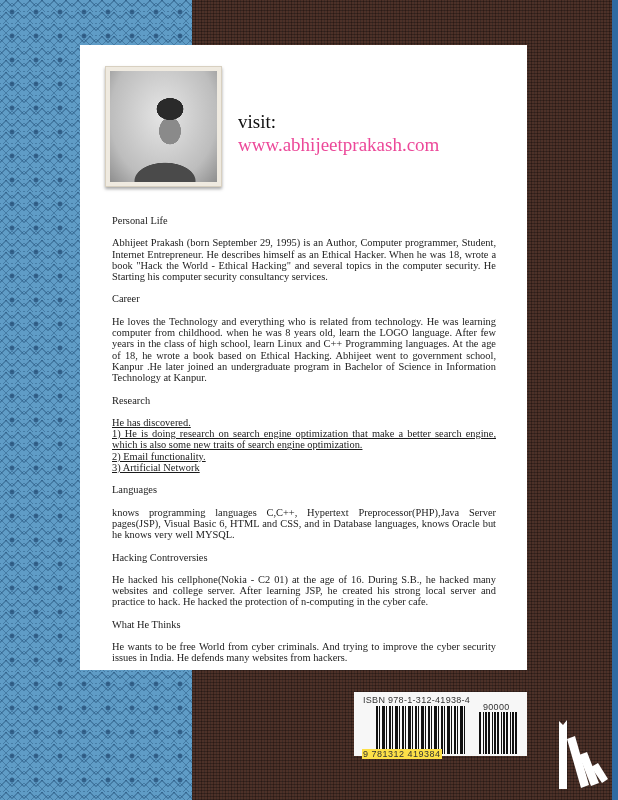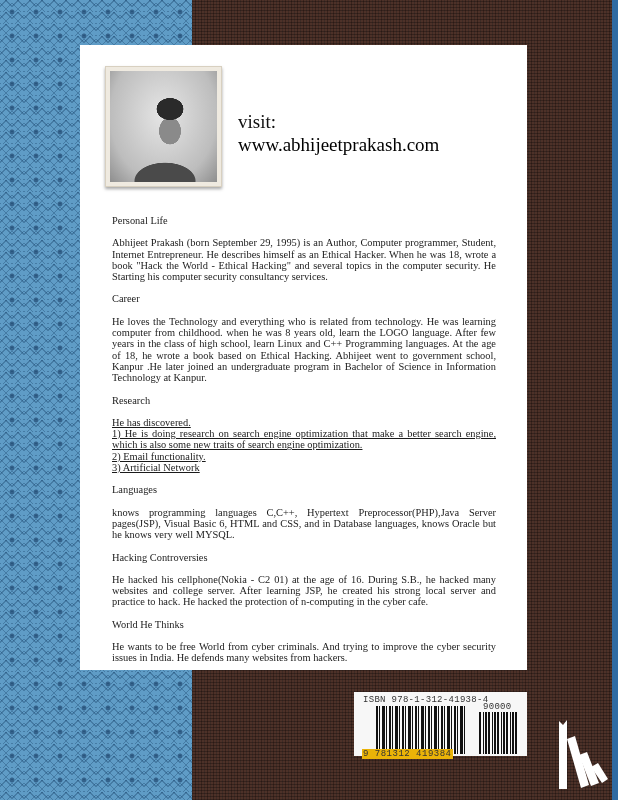--- a/index.html
+++ b/index.html
@@ -54,54 +54,54 @@
     position: absolute; left: 157px; top: 26px;
     font-family: "Liberation Serif", "DejaVu Serif", serif;
     font-size: 35px; color: #111; letter-spacing: 0.2px; white-space: nowrap;
   }
   .visit {
     position: absolute; left: 158px; top: 66px;
     font-family: "Liberation Serif", serif; font-size: 19px; color: #111; text-align: right;
   }
   .url {
     position: absolute; left: 158px; top: 89px;
-    font-family: "Liberation Serif", serif; font-size: 19px; color: #000000; white-space: nowrap;
+    font-family: "Liberation Serif", serif; font-size: 19px; color: #ec4899; white-space: nowrap;
   }
 
   .body-text {
     position: absolute; left: 32px; top: 170px; width: 384px;
     font-family: "Liberation Serif", serif; font-size: 10.4px; line-height: 11.3px; color: #1b1b1b;
   }
   .section-head { margin-bottom: 11px; }
   .para { text-align: justify; margin-bottom: 11px; }
   .list-line { text-align: justify; }
   .list-block { margin-bottom: 11px; text-decoration: underline; }
 
   .barcode-box {
     position: absolute; left: 354px; top: 692px; width: 173px; height: 64px;
     background: #f7f7f7;
-    font-family: Liberation Mono, monospace; color: #333;
+    font-family: Liberation Sans, sans-serif; color: #333;
   }
   .isbn-text { position: absolute; left: 9px; top: 3px; font-size: 9px; letter-spacing: 0.3px; white-space: nowrap; }
   .price-code { position: absolute; left: 129px; top: 10px; font-size: 9px; letter-spacing: 0.3px; }
   .bars-main {
     position: absolute; left: 22px; top: 14px; width: 90px; height: 48px;
     background: repeating-linear-gradient(90deg,
       #111 0 2px, transparent 2px 3px, #111 3px 4px, transparent 4px 6px,
       #111 6px 9px, transparent 9px 10px, #111 10px 11px, transparent 11px 13px);
   }
   .bars-addon {
     position: absolute; left: 125px; top: 20px; width: 40px; height: 42px;
     background: repeating-linear-gradient(90deg,
       #111 0 2px, transparent 2px 4px, #111 4px 5px, transparent 5px 6px,
       #111 6px 8px, transparent 8px 9px);
   }
   .isbn-digits {
     position: absolute; left: 8px; top: 57px; font-size: 9px; letter-spacing: 0.5px;
-    background: #eab308; padding: 0 1px; white-space: nowrap;
+    background: #fde047; padding: 0 1px; white-space: nowrap;
   }
 
   .publisher-logo { position: absolute; left: 557px; top: 719px; width: 52px; height: 72px; }
 </style>
 </head>
 <body>
 
 <div class="bg-blue-left"></div>
 <div class="bg-brown"></div>
 <div class="bg-blue-right"></div>
@@ -128,21 +128,21 @@
       <div class="list-line">2) Email functionality.</div>
       <div class="list-line">3) Artificial Network</div>
     </div>
 
     <div class="section-head">Languages</div>
     <div class="para">knows programming languages C,C++, Hypertext Preprocessor(PHP),Java Server pages(JSP), Visual Basic 6, HTML and CSS, and in Database languages, knows Oracle but he knows very well MYSQL.</div>
 
     <div class="section-head">Hacking Controversies</div>
     <div class="para">He hacked his cellphone(Nokia - C2 01) at the age of 16. During S.B., he hacked many websites and college server. After learning JSP, he created his strong local server and practice to hack. He hacked the protection of n-computing in the cyber cafe.</div>
 
-    <div class="section-head">World He Thinks</div>
+    <div class="section-head">What He Thinks</div>
     <div class="para">He wants to be free World from cyber criminals. And trying to improve the cyber security issues in India. He defends many websites from hackers.</div>
   </div>
 </div>
 
 <div class="barcode-box">
   <div class="isbn-text">ISBN 978-1-312-41938-4</div>
   <div class="price-code">90000</div>
   <div class="bars-main"></div>
   <div class="bars-addon"></div>
   <div class="isbn-digits">9 781312 419384</div>

